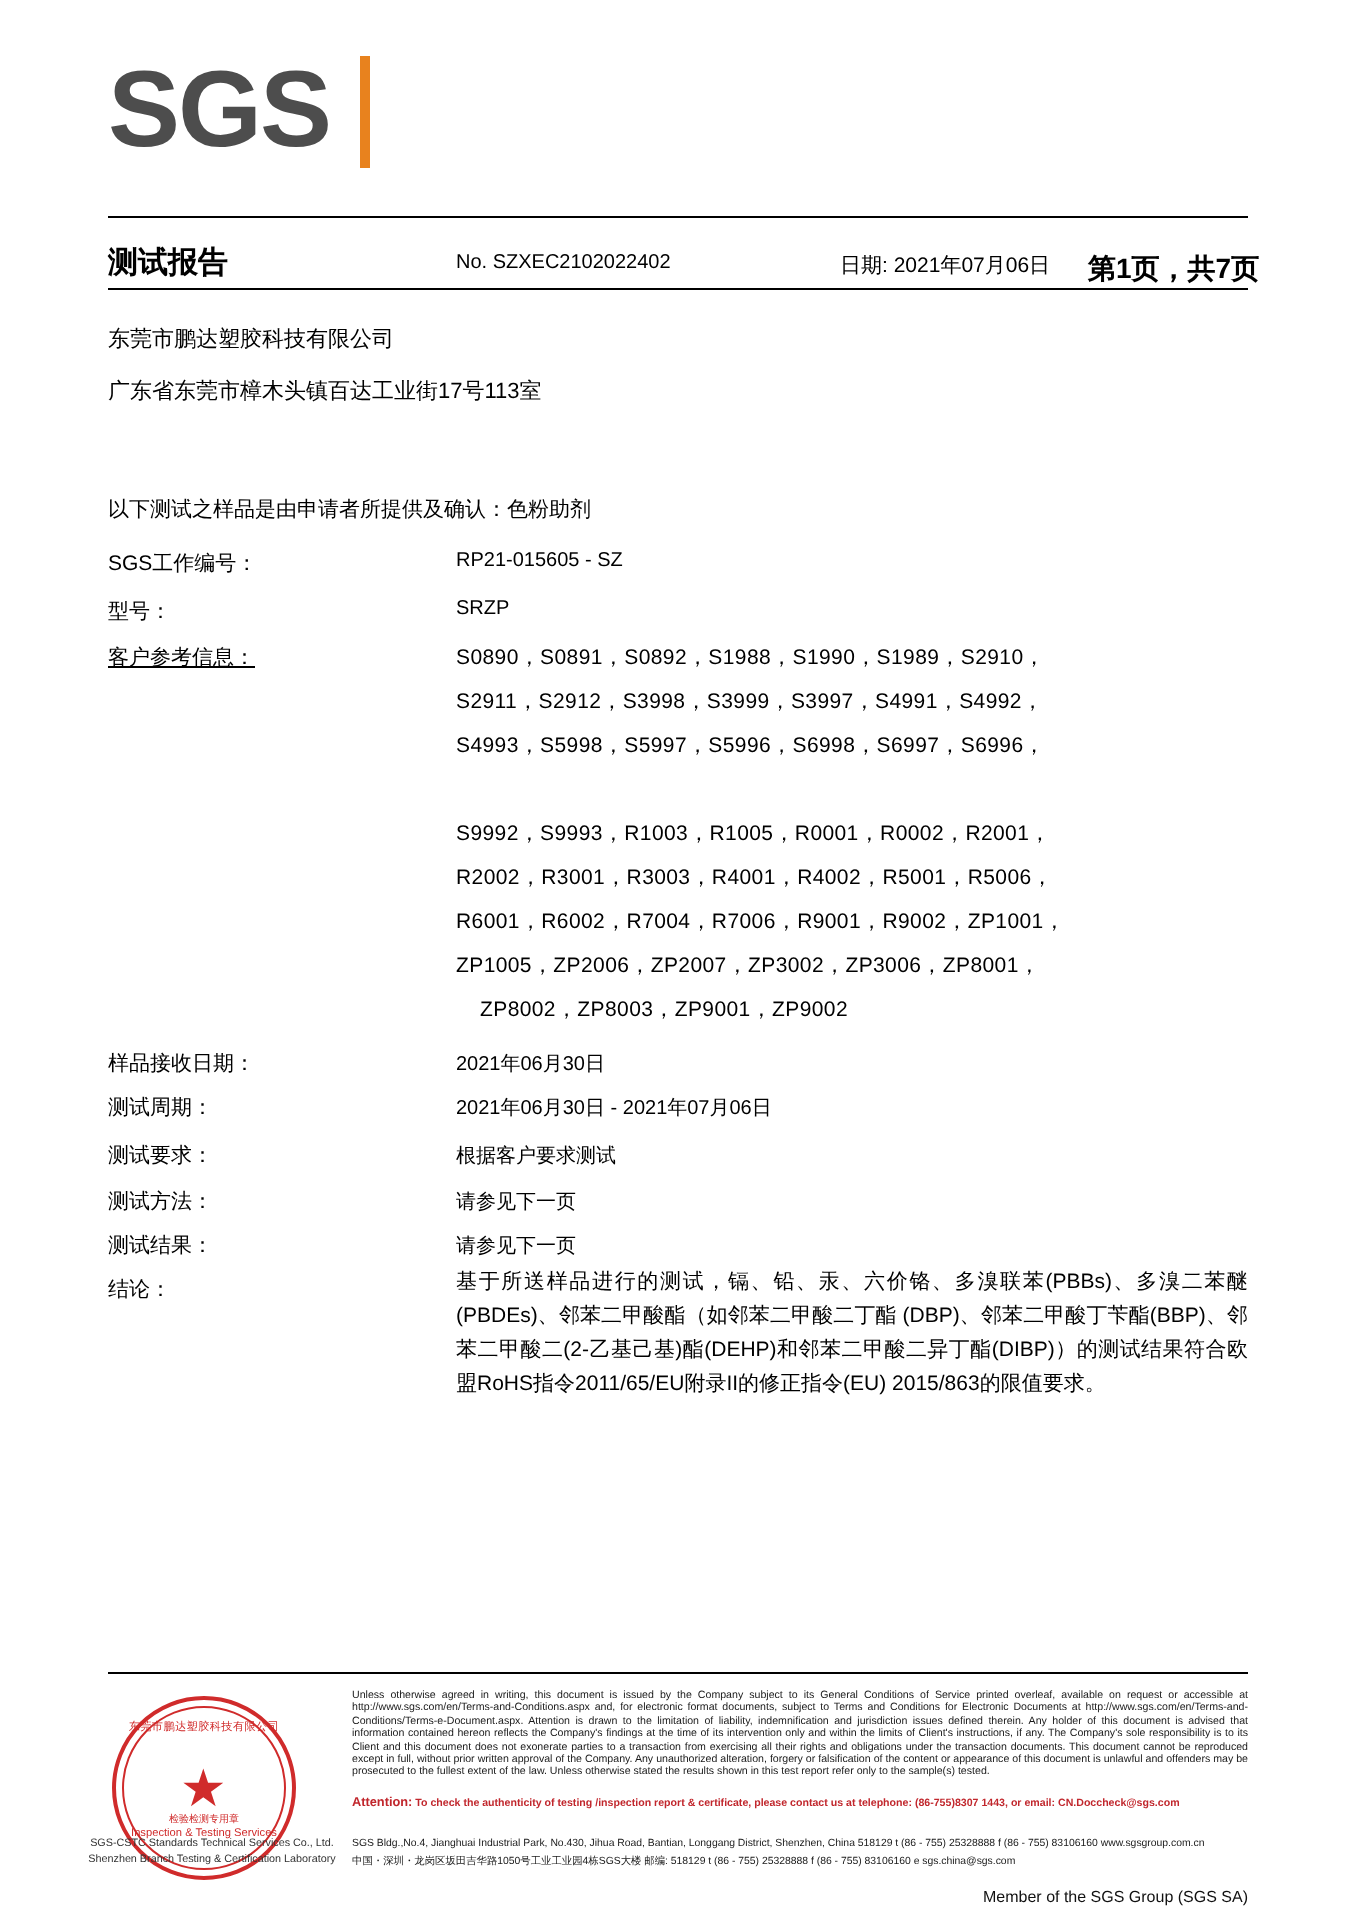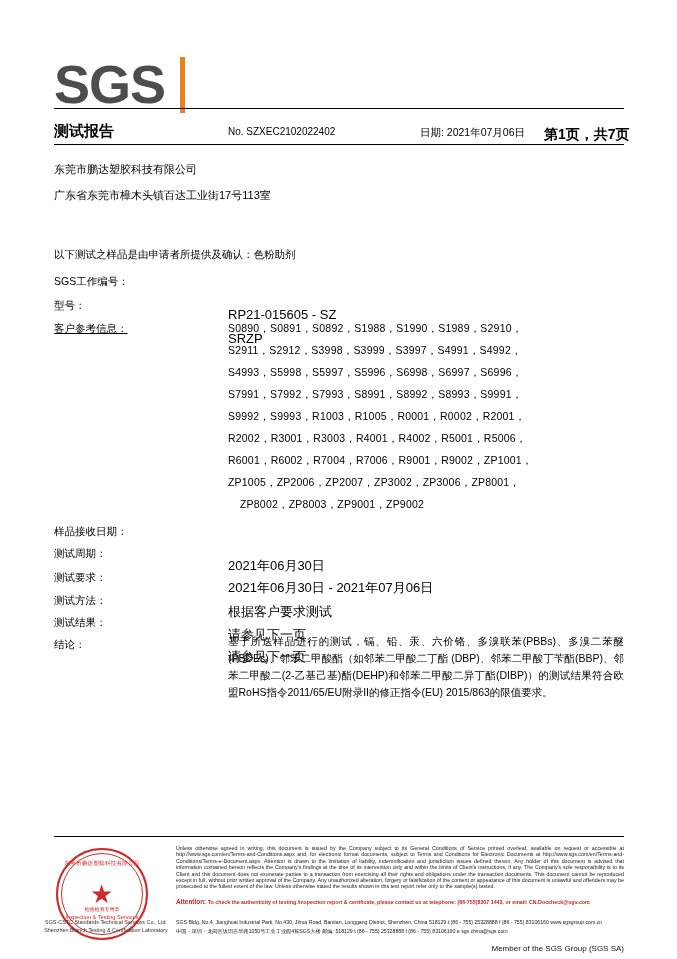--- a/index.html
+++ b/index.html
@@ -22,21 +22,20 @@
     height: 959px;
   }
 
   
   .sgs-logo {
     position: absolute;
     left: 54px;
     top: 26px;
     width: 140px;
     height: 62px;
-    margin-top: 29px;
   }
   .sgs-logo .sgs-text {
     font-family: "Liberation Sans", sans-serif;
     font-weight: bold;
     font-size: 54px;
     letter-spacing: -1px;
     color: #4d4d4d;
     line-height: 58px;
   }
   .sgs-logo .sgs-bar {
@@ -118,23 +117,22 @@
   
   .field-label {
     position: absolute;
     left: 54px;
     font-size: 10.5px;
     white-space: nowrap;
   }
   .field-value {
     position: absolute;
     left: 228px;
-    font-size: 13px;
+    font-size: 10px;
     white-space: pre-wrap;
-    margin-top: 32px;
   }
   .ref-line {
     position: absolute;
     left: 228px;
     font-size: 10.5px;
     letter-spacing: 0.2px;
     white-space: nowrap;
   }
   .ref-line.indent {
     left: 240px;
@@ -304,21 +302,20 @@
   <div class="field-label" style="top:275px;">SGS工作编号：</div>
   <div class="field-value" style="top:275px;">RP21-015605 - SZ</div>
 
   <div class="field-label" style="top:299px;">型号：</div>
   <div class="field-value" style="top:299px;">SRZP</div>
 
   <div class="field-label" style="top:322px;text-decoration:underline;">客户参考信息：</div>
   <div class="ref-line" style="top:322px;">S0890，S0891，S0892，S1988，S1990，S1989，S2910，</div>
   <div class="ref-line" style="top:344px;">S2911，S2912，S3998，S3999，S3997，S4991，S4992，</div>
   <div class="ref-line" style="top:366px;">S4993，S5998，S5997，S5996，S6998，S6997，S6996，</div>
-  <div class="ref-line" style="top:388px;">S7991，S7992，S7993，S8991，S8992，S8993，S9991，</div>
   <div class="ref-line" style="top:410px;text-align:right;">S9992，S9993，R1003，R1005，R0001，R0002，R2001，</div>
   <div class="ref-line" style="top:432px;">R2002，R3001，R3003，R4001，R4002，R5001，R5006，</div>
   <div class="ref-line" style="top:454px;">R6001，R6002，R7004，R7006，R9001，R9002，ZP1001，</div>
   <div class="ref-line" style="top:476px;">ZP1005，ZP2006，ZP2007，ZP3002，ZP3006，ZP8001，</div>
   <div class="ref-line indent" style="top:498px;">ZP8002，ZP8003，ZP9001，ZP9002</div>
 
   <div class="field-label" style="top:525px;">样品接收日期：</div>
   <div class="field-value" style="top:525px;">2021年06月30日</div>
 
   <div class="field-label" style="top:547px;">测试周期：</div>

